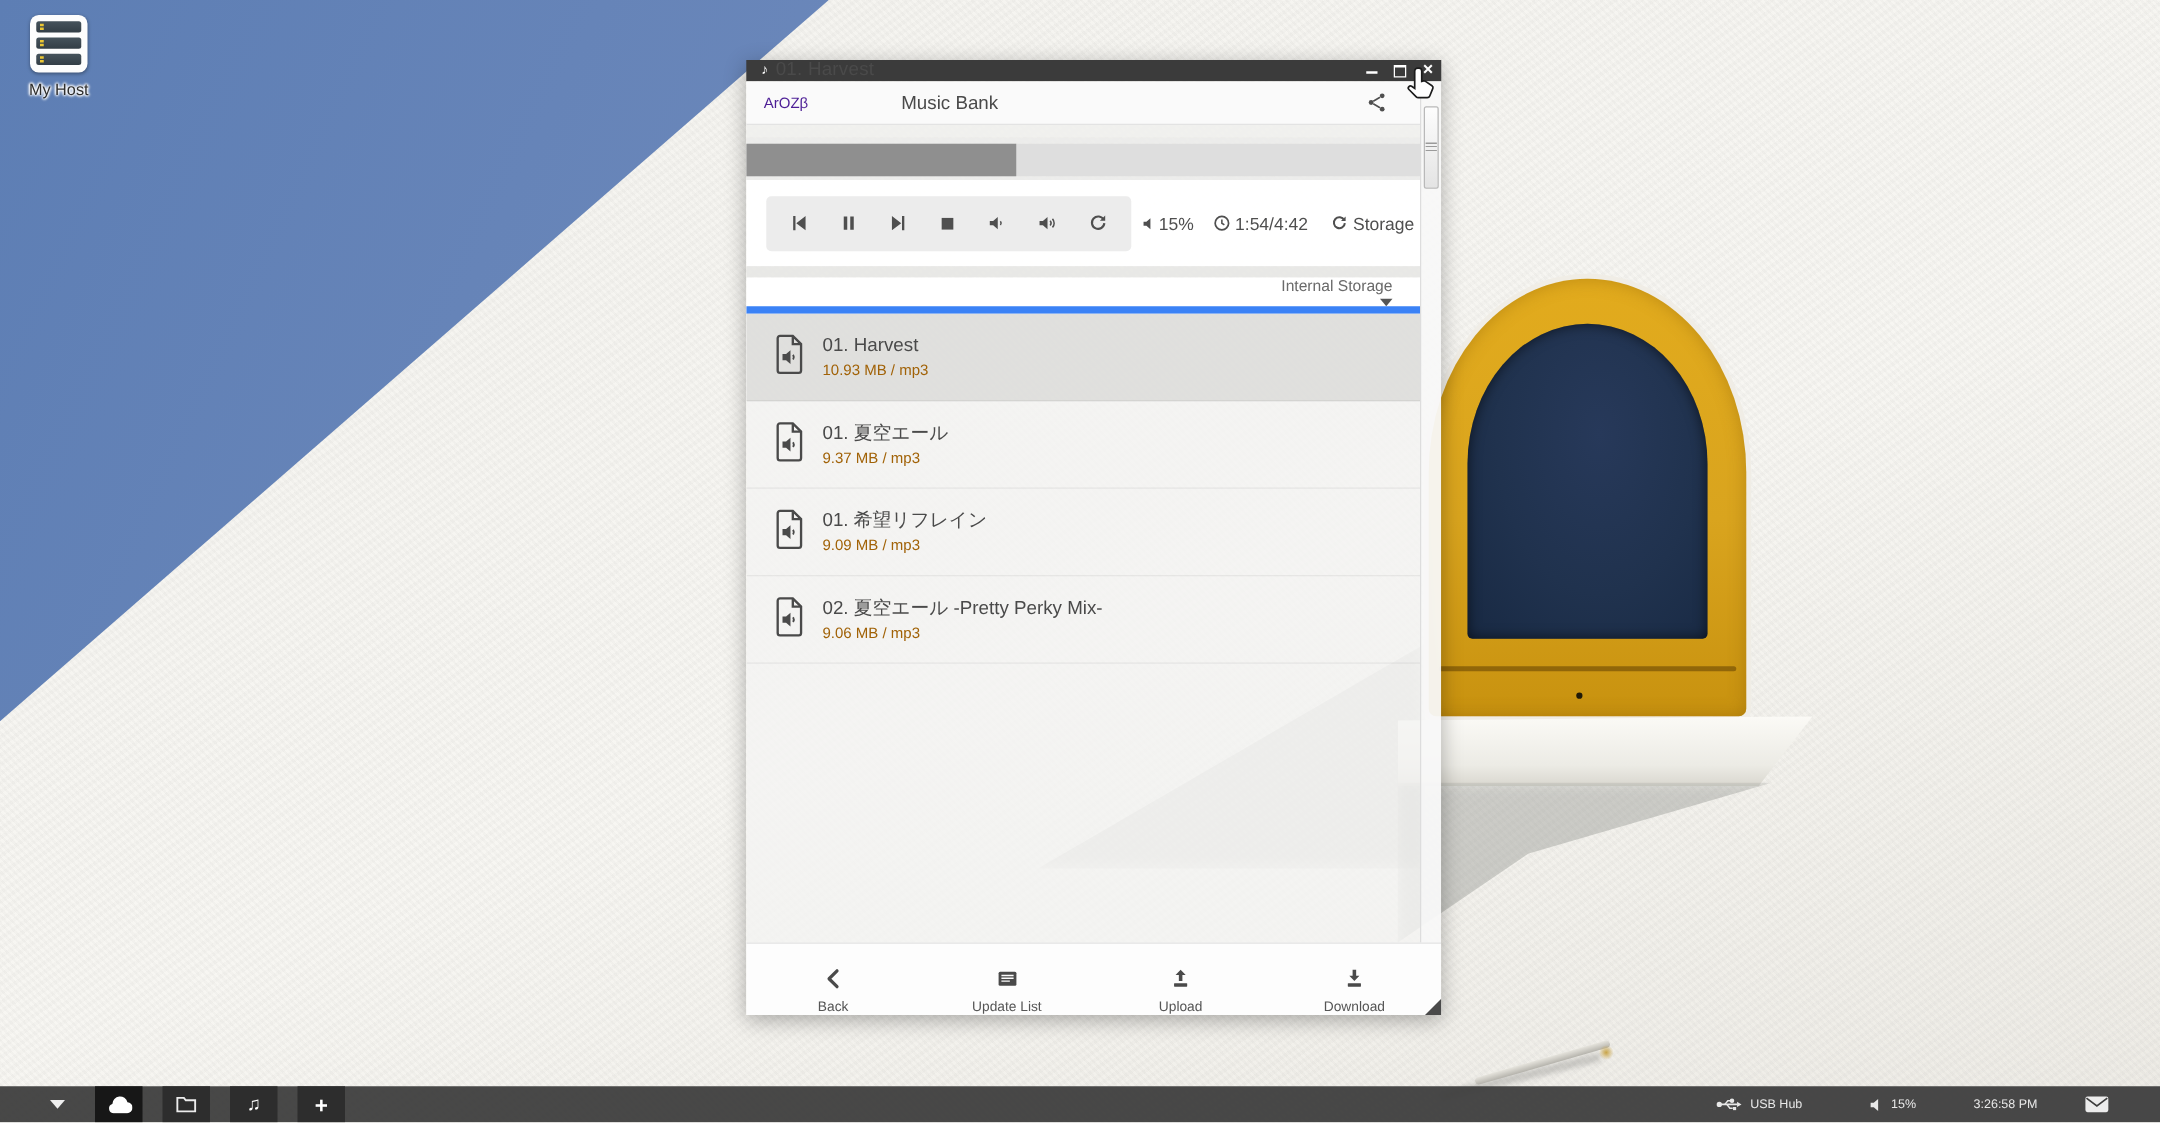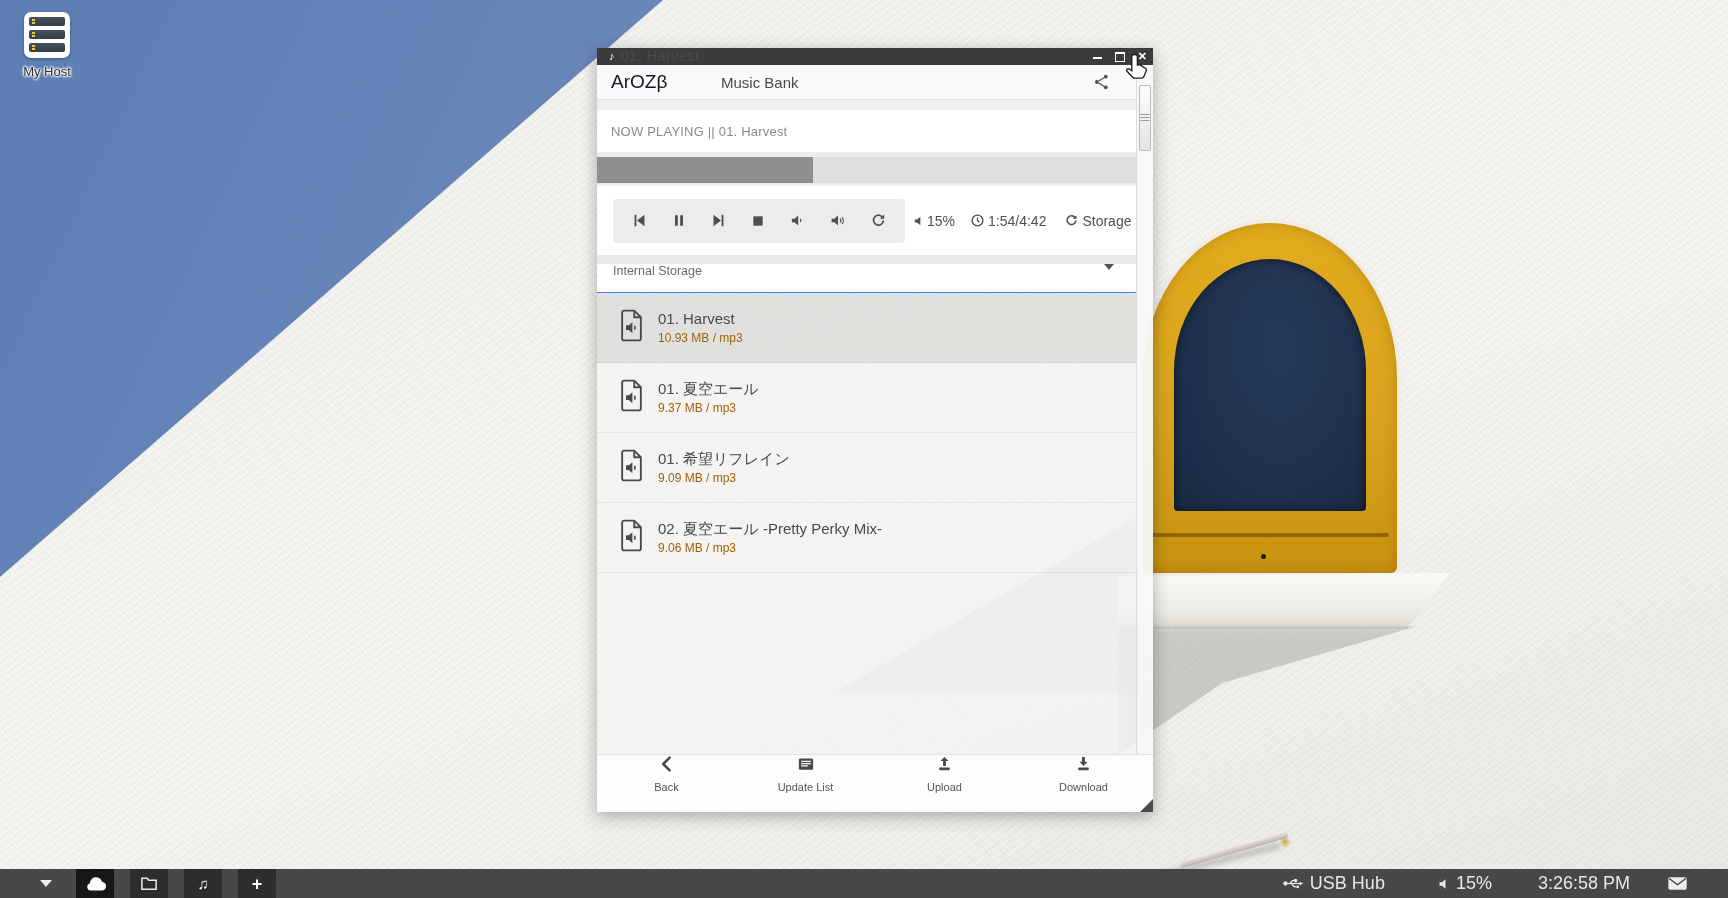--- a/index.html
+++ b/index.html
@@ -58,55 +58,55 @@
   .titlebar .note{font-size:11px;margin-right:6px;line-height:1;}
   .titlebar .t-title{flex:1;letter-spacing:0.2px;}
   .tb-btn{color:#fff;margin-left:13px;display:flex;align-items:center;justify-content:center;cursor:pointer;}
   .tb-min{width:9px;height:2px;background:#fff;margin-bottom:-3px;}
   .tb-max{width:8px;height:7px;border:1px solid #fff;border-top-width:2px;}
   .tb-close{font-size:11px;font-weight:bold;line-height:1;}
   .win-body{position:relative;height:747px;display:flex;flex-direction:column;overflow:hidden;}
   .row{width:539px;box-sizing:border-box;}
   .win-header{height:35px;background:rgba(250,250,250,0.97);border-bottom:1px solid #e3e3e3;
     display:flex;align-items:center;padding:0 14px;}
-  .brand{font-size:19px;color:#0f172a;width:150px;}
+  .brand{font-size:12px;color:#4c1d95;width:150px;}
   .app-title{flex:1;font-size:15px;color:#4a4a4a;margin-left:-40px;}
   .share{width:150px;display:flex;justify-content:flex-end;padding-right:12px;box-sizing:border-box;}
   .sp-a{height:10px;background:rgba(240,240,238,0.92);}
   .now-playing{height:42px;background:rgba(255,255,255,0.96);display:flex;align-items:center;
     padding:0 14px;font-size:13px;color:#8b8b8b;letter-spacing:0.2px;}
   .sp-b{height:5px;background:rgba(236,236,234,0.92);}
   .progress{height:26px;background:#dedede;position:relative;cursor:pointer;}
   .progress .fill{height:100%;background:#8f8f8f;width:40%;}
   .sp-c{height:3px;background:rgba(236,236,234,0.92);}
   .controls{height:69px;background:rgba(255,255,255,0.96);display:flex;align-items:center;padding:0 0 0 16px;}
   .ctl-group{width:292px;height:44px;background:#ececec;border-radius:4px;display:flex;
     align-items:center;justify-content:space-around;padding:0 6px;box-sizing:border-box;}
   .ctl-group svg{display:block;cursor:pointer;}
   .meta-item{display:flex;align-items:center;font-size:14px;color:#4f4f4f;white-space:nowrap;}
   .meta-item svg{margin-right:3px;}
   .m-vol{margin-left:8px;}
   .m-time{margin-left:15px;}
   .m-mode{margin-left:18px;}
   .sp-d{height:9px;background:rgba(231,231,229,0.92);}
-  .storage{height:29px;background:rgba(255,255,255,0.97);border-bottom:1px solid #3b82f6;
-    display:flex;align-items:flex-start;justify-content:space-between;padding:0 22px 0 16px;cursor:pointer;}
+  .storage{height:29px;background:rgba(255,255,255,0.97);border-bottom:6px solid #3b82f6;
+    display:flex;align-items:flex-end;justify-content:space-between;padding:0 22px 0 16px;cursor:pointer;flex-direction:column;}
   .storage .s-label{font-size:12.5px;color:#6a6a6a;}
   .caret{width:0;height:0;border-left:5px solid transparent;border-right:5px solid transparent;
     border-top:6px solid #555;}
   .track-list{flex:1;overflow:hidden;background:rgba(244,244,242,0.80);}
   .track{height:70px;display:flex;align-items:center;padding:0 14px 0 21px;box-sizing:border-box;
     border-bottom:1px solid rgba(110,110,110,0.10);cursor:pointer;}
   .track.selected{background:rgba(221,221,219,0.92);}
   .track .ticon{margin-right:13px;flex:0 0 auto;}
   .t-title{font-size:15px;color:#4a4a4a;line-height:1.5;}
   .t-meta{font-size:12px;color:#a16207;line-height:1.4;}
   .win-toolbar{position:absolute;left:0;right:0;bottom:0;height:57px;z-index:5;
     background:rgba(253,253,253,0.98);border-top:1px solid #e2e2e2;display:flex;}
-  .tool{flex:1;display:flex;flex-direction:column;align-items:center;justify-content:flex-start;
+  .tool{flex:1;display:flex;flex-direction:column;align-items:center;justify-content:flex-end;
     gap:8px;cursor:pointer;color:#4f4f4f;}
   .tool .t-lbl{font-size:11px;color:#555;}
   .v-scroll{position:absolute;top:0;right:0;bottom:0;width:17px;z-index:4;
     background:rgba(248,248,248,0.95);border-left:1px solid #ddd;box-sizing:border-box;}
   .v-thumb{position:absolute;top:20px;left:2px;right:2px;height:64px;border:1px solid #b9b9b9;
     border-radius:2px;background:linear-gradient(180deg,#fdfdfd,#e4e4e4);cursor:pointer;}
   .v-grip{position:absolute;left:50%;top:50%;width:9px;height:8px;transform:translate(-50%,-50%);
     background:repeating-linear-gradient(#9a9a9a 0 1px,transparent 1px 3px);}
   .resize-corner{position:absolute;right:0;bottom:0;width:0;height:0;z-index:6;
     border-left:13px solid transparent;border-bottom:13px solid #4a4a4a;cursor:nwse-resize;}
@@ -117,21 +117,21 @@
   
   .taskbar{position:absolute;left:0;bottom:0;width:100%;height:29px;background:rgba(62,62,62,0.95);
     display:flex;align-items:center;z-index:40;}
   .tb-left{display:flex;align-items:center;height:100%;}
   .tb-chevron{margin-left:40px;margin-right:24px;width:0;height:0;cursor:pointer;
     border-left:6px solid transparent;border-right:6px solid transparent;border-top:7px solid #efefef;}
   .dock-btn{width:38px;height:29px;margin-right:16px;display:flex;align-items:center;
     justify-content:center;cursor:pointer;background:#2d2d2d;}
   .dock-btn.active{background:#171717;}
   .dock-btn .glyph{color:#fff;font-size:15px;line-height:1;}
-  .tb-right{margin-left:auto;margin-right:40px;display:flex;align-items:center;color:#e8e8e8;font-size:18px;}
+  .tb-right{margin-left:auto;margin-right:40px;display:flex;align-items:center;color:#e8e8e8;font-size:10px;}
   .tb-item{display:flex;align-items:center;gap:6px;cursor:pointer;}
   .tb-gap1{margin-left:52px;} .tb-gap2{margin-left:46px;} .tb-gap3{margin-left:37px;}
 </style>
 </head>
 <body>
 
 <div class="stage">
 
   <div class="wall"></div>
   <div class="sky"></div>
@@ -180,23 +180,20 @@
                 <circle cx="18" cy="4.5" r="2.7"></circle>
                 <circle cx="5.5" cy="12" r="2.7"></circle>
                 <circle cx="18" cy="19.5" r="2.7"></circle>
               </g>
             <path d="M7.9 10.6l7.6-4.5M7.9 13.4l7.6 4.5" stroke="#4f4f4f" stroke-width="1.8" fill="none"></path>
           </svg>
         </span>
       </div>
       <div class="row sp-a"></div>
 
-      <div class="row now-playing">
-        <span>NOW PLAYING || 01. Harvest</span>
-      </div>
       <div class="row sp-b"></div>
 
       <div class="row progress">
         <div class="fill" style="width: 40%;"></div>
       </div>
       <div class="row sp-c"></div>
 
       <div class="row controls">
         <div class="ctl-group">
           <svg width="17" height="17" viewBox="0 0 24 24" fill="#4f4f4f">

